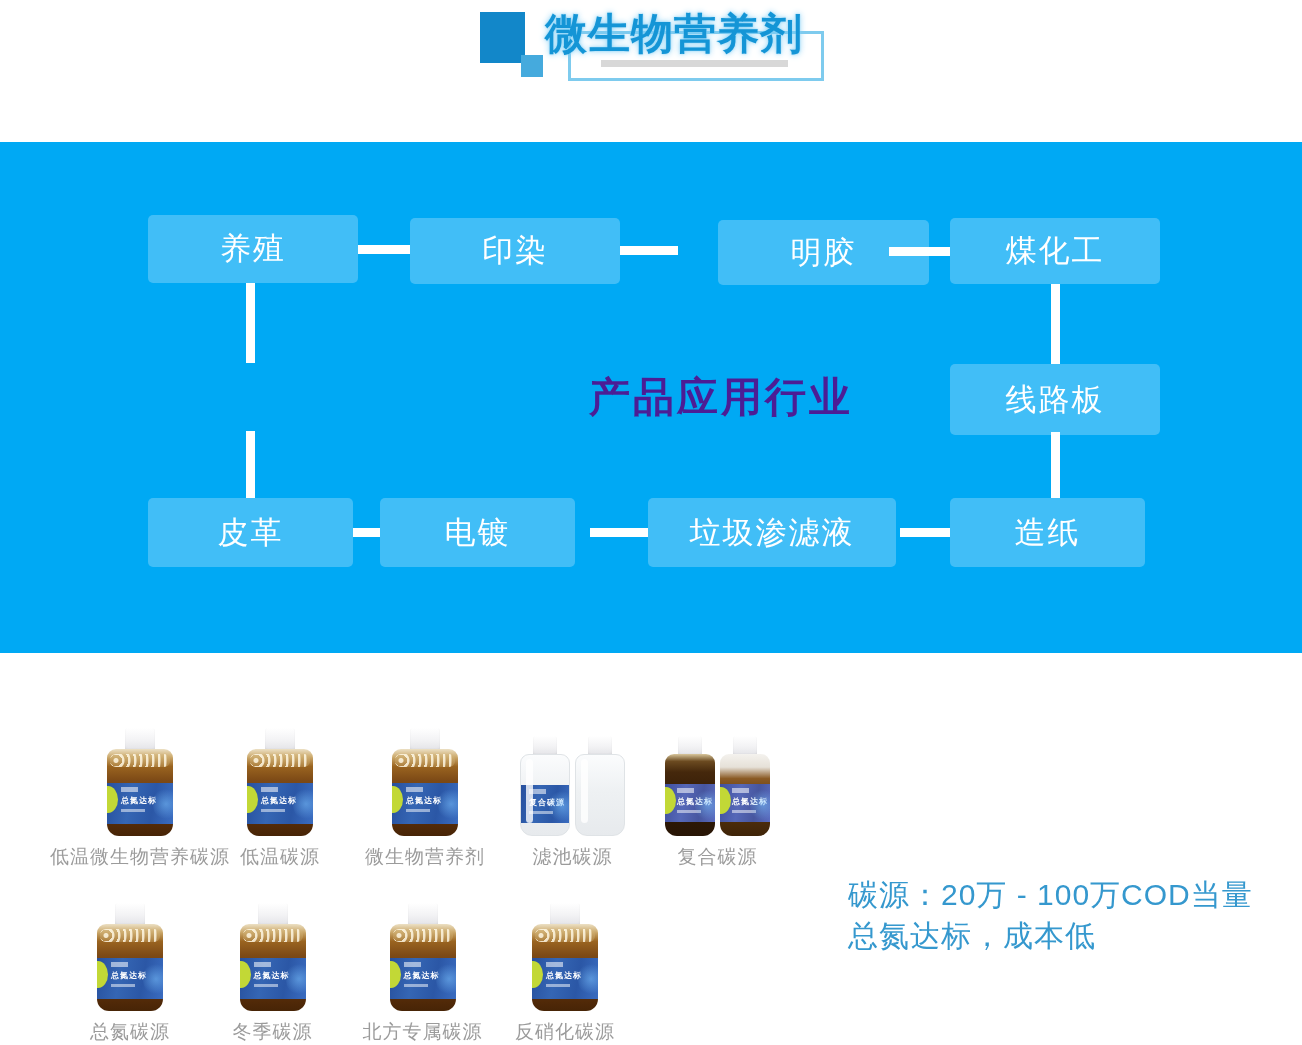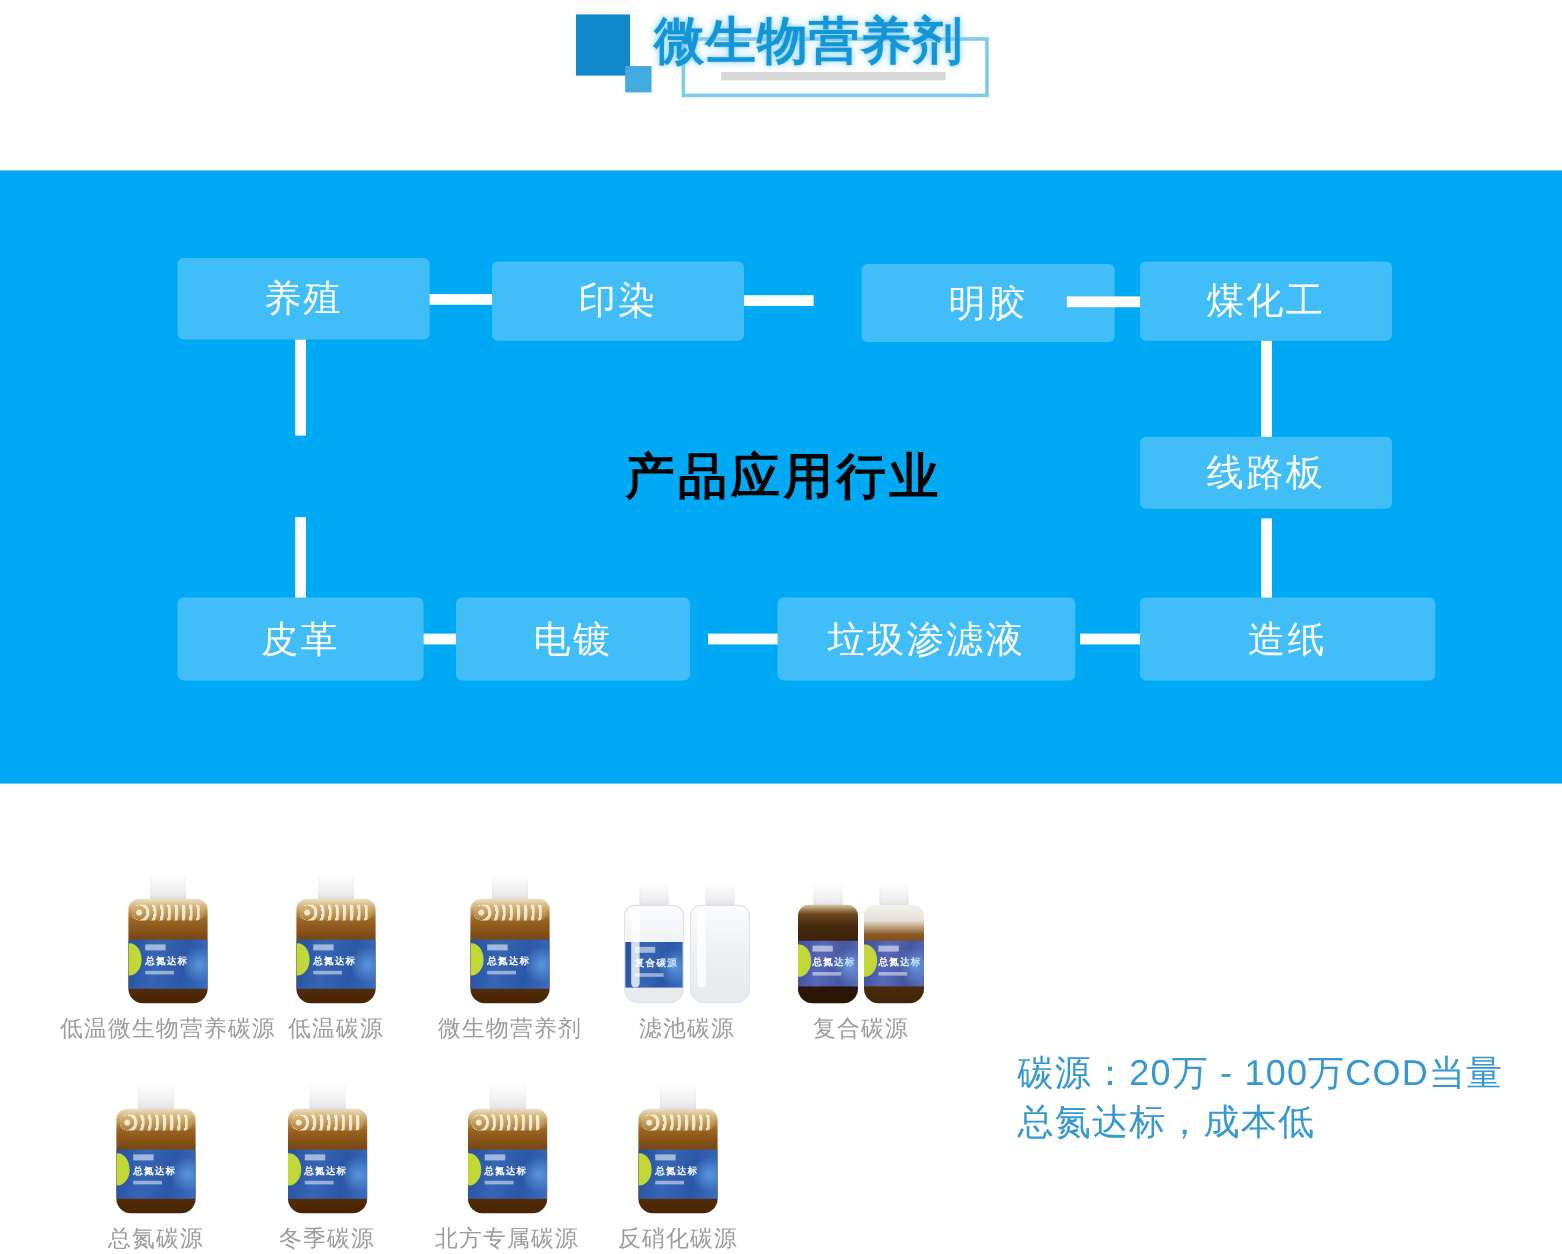--- a/index.html
+++ b/index.html
@@ -10,21 +10,21 @@
   .big-square{position:absolute;left:480px;top:12px;width:45px;height:51px;background:#1287c9;}
   .small-square{position:absolute;left:521px;top:55px;width:22px;height:22px;background:#45aadd;}
   .outline-rect{position:absolute;left:568px;top:31px;width:250px;height:44px;border:3px solid #7ecbee;background:transparent;}
   .gray-bar{position:absolute;left:601px;top:60px;width:187px;height:7px;background:#d8d8d8;}
   .page-title{position:absolute;left:545px;top:6px;font-size:42px;font-weight:bold;color:#1495d6;letter-spacing:1px;white-space:nowrap;
     text-shadow:0 0 6px rgba(125,205,245,.95),0 0 2px rgba(125,205,245,.8);}
 
   
   .panel{position:absolute;left:0;top:142px;width:1302px;height:511px;background:#00a9f4;}
   .fbox{position:absolute;display:flex;align-items:center;justify-content:center;background:#41bef7;border-radius:5px;color:#ffffff;font-size:31px;letter-spacing:2px;white-space:nowrap;}
-  .center-title{position:absolute;left:453px;top:228px;width:400px;text-align:center;color:#000000;font-size:41px;font-weight:bold;letter-spacing:3px;white-space:nowrap;}
+  .center-title{position:absolute;left:453px;top:228px;width:400px;text-align:right;color:#4c1d95;font-size:41px;font-weight:bold;letter-spacing:3px;white-space:nowrap;}
   .hconn{position:absolute;height:9px;background:#ffffff;}
   .vconn{position:absolute;width:9px;background:#ffffff;}
 
   
   .product{position:absolute;text-align:center;}
   .bottles{display:flex;justify-content:center;align-items:flex-end;gap:3px;height:110px;}
   .plabel{margin-top:8px;font-size:19px;color:#9b9b9b;letter-spacing:1px;white-space:nowrap;}
 
   .bottle{position:relative;width:68px;height:108px;flex:0 0 auto;}
   .bottle.slim{width:52px;height:100px;}
@@ -81,34 +81,34 @@
     <div class="fbox" style="left:410px;top:76px;width:210px;height:66px;">
         <span>印染</span>
       </div>
     <div class="fbox" style="left:678px;top:78px;width:211px;height:65px;margin-left:40px;">
         <span>明胶</span>
       </div>
     <div class="fbox" style="left:950px;top:76px;width:210px;height:66px;">
         <span>煤化工</span>
       </div>
 
-    <div class="fbox" style="left:950px;top:222px;width:210px;height:60px;">
+    <div class="fbox" style="left:950px;top:222px;width:210px;height:71px;">
         <span>线路板</span>
       </div>
 
     <div class="fbox" style="left:148px;top:356px;width:205px;height:69px;">
         <span>皮革</span>
       </div>
     <div class="fbox" style="left:380px;top:356px;width:195px;height:69px;">
         <span>电镀</span>
       </div>
     <div class="fbox" style="left:648px;top:356px;width:248px;height:69px;">
         <span>垃圾渗滤液</span>
       </div>
-    <div class="fbox" style="left:950px;top:356px;width:246px;height:69px;justify-content:center;">
+    <div class="fbox" style="left:950px;top:356px;width:195px;height:69px;justify-content:center;">
         <span>造纸</span>
       </div>
 
     <div class="hconn" style="left:358px;top:103px;width:52px;"></div>
     <div class="hconn" style="left:620px;top:104px;width:58px;"></div>
     <div class="hconn" style="left:889px;top:105px;width:61px;"></div>
     <div class="hconn" style="left:353px;top:386px;width:27px;"></div>
     <div class="hconn" style="left:590px;top:386px;width:58px;"></div>
     <div class="hconn" style="left:900px;top:386px;width:50px;"></div>
 

